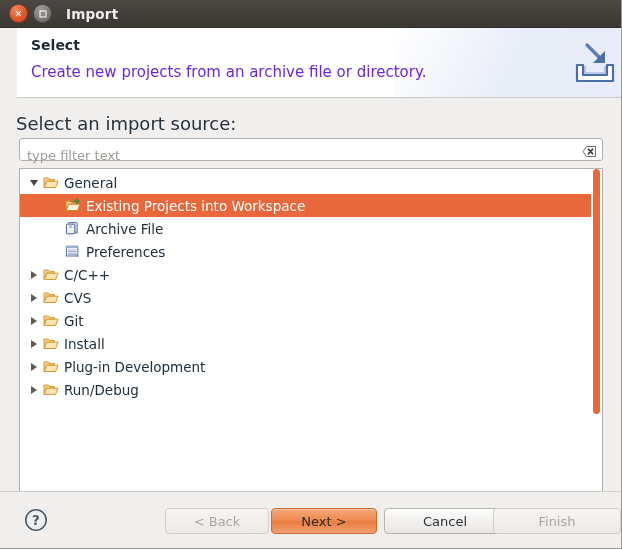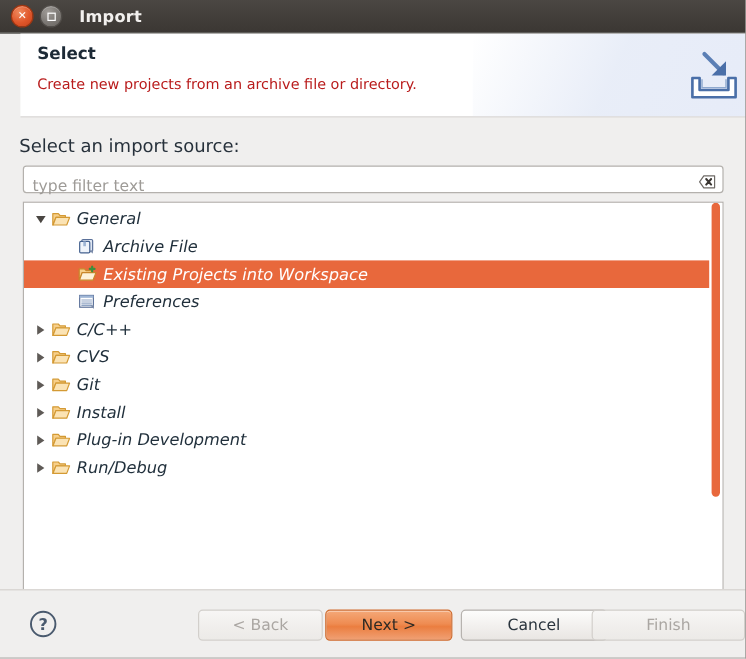--- a/index.html
+++ b/index.html
@@ -93,42 +93,42 @@
   #header-title {
     position: absolute;
     left: 14px; top: 9px;
     font-size: 14px;
     font-weight: bold;
     color: #1d2a36;
   }
   #header-desc {
     position: absolute;
     left: 14px; top: 35px;
-    font-size: 12px;
-    color: #b91c1c;
+    font-size: 15px;
+    color: #6d28d9;
   }
   #header-icon {
     position: absolute;
     right: 18px; top: 9px;
     width: 52px; height: 52px;
   }
 
   
   #body {
     position: absolute;
     left: 0; top: 98px;
     width: 622px;
     height: 393px;
     background: #f0efee;
     box-sizing: border-box;
   }
   #source-label {
     position: absolute;
     left: 16px; top: 15px;
-    font-size: 15px;
+    font-size: 18px;
     color: #27313b;
   }
 
   
   #filter-box {
     position: absolute;
     left: 19px; top: 40px;
     width: 584px; height: 23px;
     background: #ffffff;
     border: 1px solid #b4b1ad;
@@ -203,21 +203,21 @@
     border-color: #4a4642 transparent transparent transparent;
   }
   .ticon {
     width: 18px; height: 16px;
     flex: 0 0 auto;
     margin-right: 4px;
     display: flex;
     align-items: center;
     justify-content: center;
   }
-  .tlabel { flex: 0 1 auto; font-style: italic; }
+  .tlabel { flex: 0 1 auto; }
   .indent-0 { padding-left: 6px; }
   .indent-1 { padding-left: 28px; }
 
   
   #scroll-track {
     position: absolute;
     right: 0; top: 0;
     width: 11px; height: 100%;
     background: #ffffff;
   }
@@ -340,43 +340,43 @@
               <span class="tri-down"></span>
             </span>
             <span class="ticon">
               <svg width="16" height="15" viewBox="0 0 16 15">
                 <path d="M1 12.5 L1 3 L5.6 3 L7 4.6 L11.5 4.6 L11.5 6.2 L3.6 6.2 L1.2 12.5 Z" fill="#f7cf8a" stroke="#d49a34" stroke-width="1" stroke-linejoin="round"></path>
                 <path d="M3.6 6.2 L15 6.2 L12.6 12.5 L1.2 12.5 Z" fill="#fbe3b4" stroke="#d49a34" stroke-width="1" stroke-linejoin="round"></path>
               </svg>
             </span>
             <span class="tlabel">General</span>
           </div>
+          <div class="trow indent-1 selected">
+            <span class="twisty"></span>
+            <span class="ticon">
+              <svg width="16" height="15" viewBox="0 0 16 15">
+                <path d="M1 12.5 L1 3 L5.4 3 L6.8 4.6 L11.2 4.6 L11.2 6.2 L3.5 6.2 L1.2 12.5 Z" fill="#f7cf8a" stroke="#c8862a" stroke-width="1" stroke-linejoin="round"></path>
+                <path d="M3.5 6.2 L15 6.2 L12.5 12.5 L1.2 12.5 Z" fill="#fdf1d8" stroke="#c8862a" stroke-width="1" stroke-linejoin="round"></path>
+                <path d="M11.8 1.1 L11.8 5.1 M9.8 3.1 L13.8 3.1" stroke="#3d8f3d" stroke-width="1.8" stroke-linecap="round"></path>
+              </svg>
+            </span>
+            <span class="tlabel">Existing Projects into Workspace</span>
+          </div>
           <div class="trow indent-1">
             <span class="twisty"></span>
             <span class="ticon">
               <svg width="16" height="15" viewBox="0 0 16 15">
                 <rect x="3.2" y="1.6" width="9" height="10.2" rx="1" fill="#dfe7f3" stroke="#5a7099" stroke-width="1"></rect>
                 <rect x="1.4" y="3.2" width="8.4" height="9.6" rx="1" fill="#eef3fa" stroke="#4a6persist" stroke-width="0"></rect>
                 <rect x="1.4" y="3.2" width="8.4" height="9.6" rx="1" fill="#eef3fa" stroke="#44618f" stroke-width="1"></rect>
                 <rect x="4.4" y="3.2" width="2.2" height="4" fill="#9db4d4"></rect>
                 <path d="M9.6 10.6 L12.4 13.4 L12.4 10.6 Z" fill="#7b8ba8"></path>
               </svg>
             </span>
             <span class="tlabel">Archive File</span>
-          </div>
-          <div class="trow indent-1 selected">
-            <span class="twisty"></span>
-            <span class="ticon">
-              <svg width="16" height="15" viewBox="0 0 16 15">
-                <path d="M1 12.5 L1 3 L5.4 3 L6.8 4.6 L11.2 4.6 L11.2 6.2 L3.5 6.2 L1.2 12.5 Z" fill="#f7cf8a" stroke="#c8862a" stroke-width="1" stroke-linejoin="round"></path>
-                <path d="M3.5 6.2 L15 6.2 L12.5 12.5 L1.2 12.5 Z" fill="#fdf1d8" stroke="#c8862a" stroke-width="1" stroke-linejoin="round"></path>
-                <path d="M11.8 1.1 L11.8 5.1 M9.8 3.1 L13.8 3.1" stroke="#3d8f3d" stroke-width="1.8" stroke-linecap="round"></path>
-              </svg>
-            </span>
-            <span class="tlabel">Existing Projects into Workspace</span>
           </div>
           <div class="trow indent-1">
             <span class="twisty"></span>
             <span class="ticon">
               <svg width="16" height="15" viewBox="0 0 16 15">
                 <rect x="1.4" y="2.2" width="11.4" height="9.8" fill="#ffffff" stroke="#5a7099" stroke-width="1"></rect>
                 <rect x="1.4" y="2.2" width="11.4" height="2" fill="#9fb6d6"></rect>
                 <path d="M2.8 6 H11.6 M2.8 7.6 H11.6 M2.8 9.2 H11.6 M2.8 10.6 H11.6" stroke="#8fa4c4" stroke-width="0.9"></path>
                 <path d="M10.2 10.4 L13.2 13.4 L13.2 10.4 Z" fill="#7b8ba8"></path>
               </svg>

